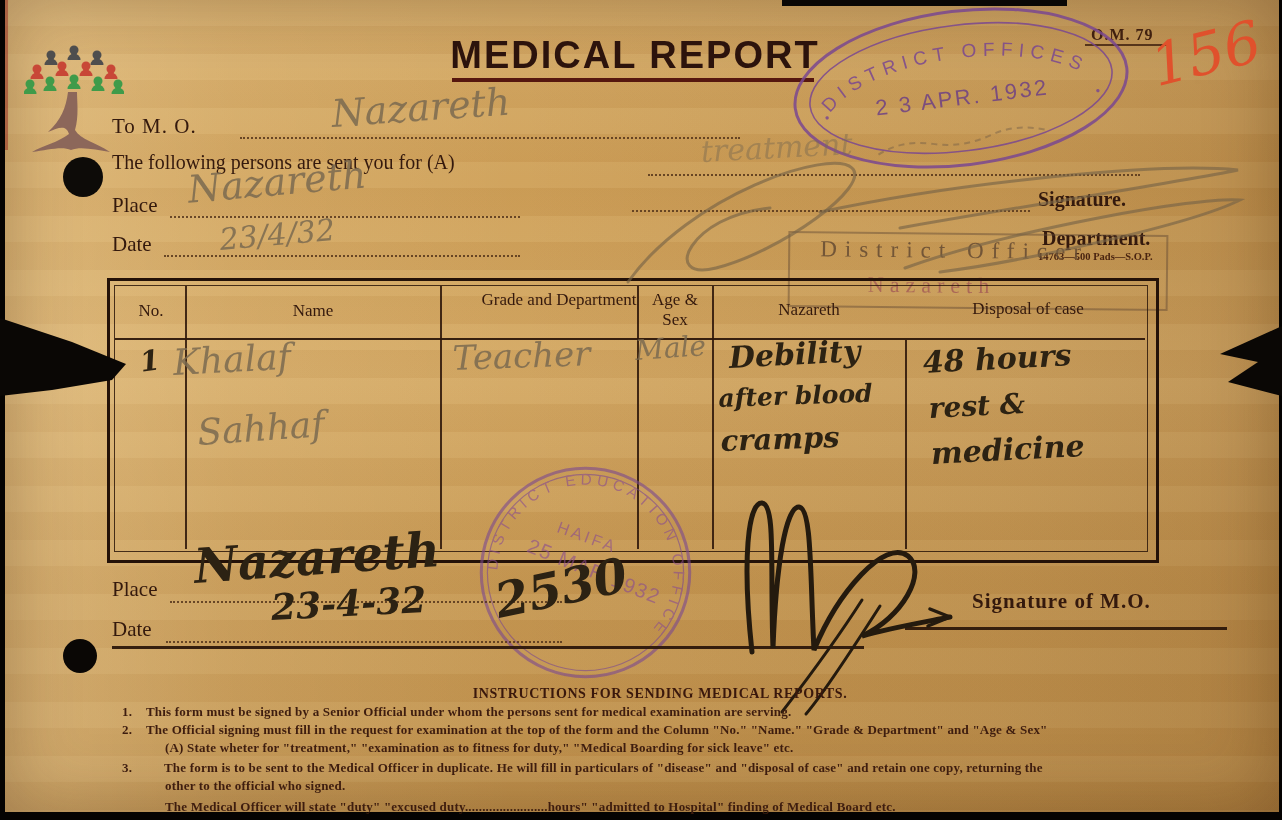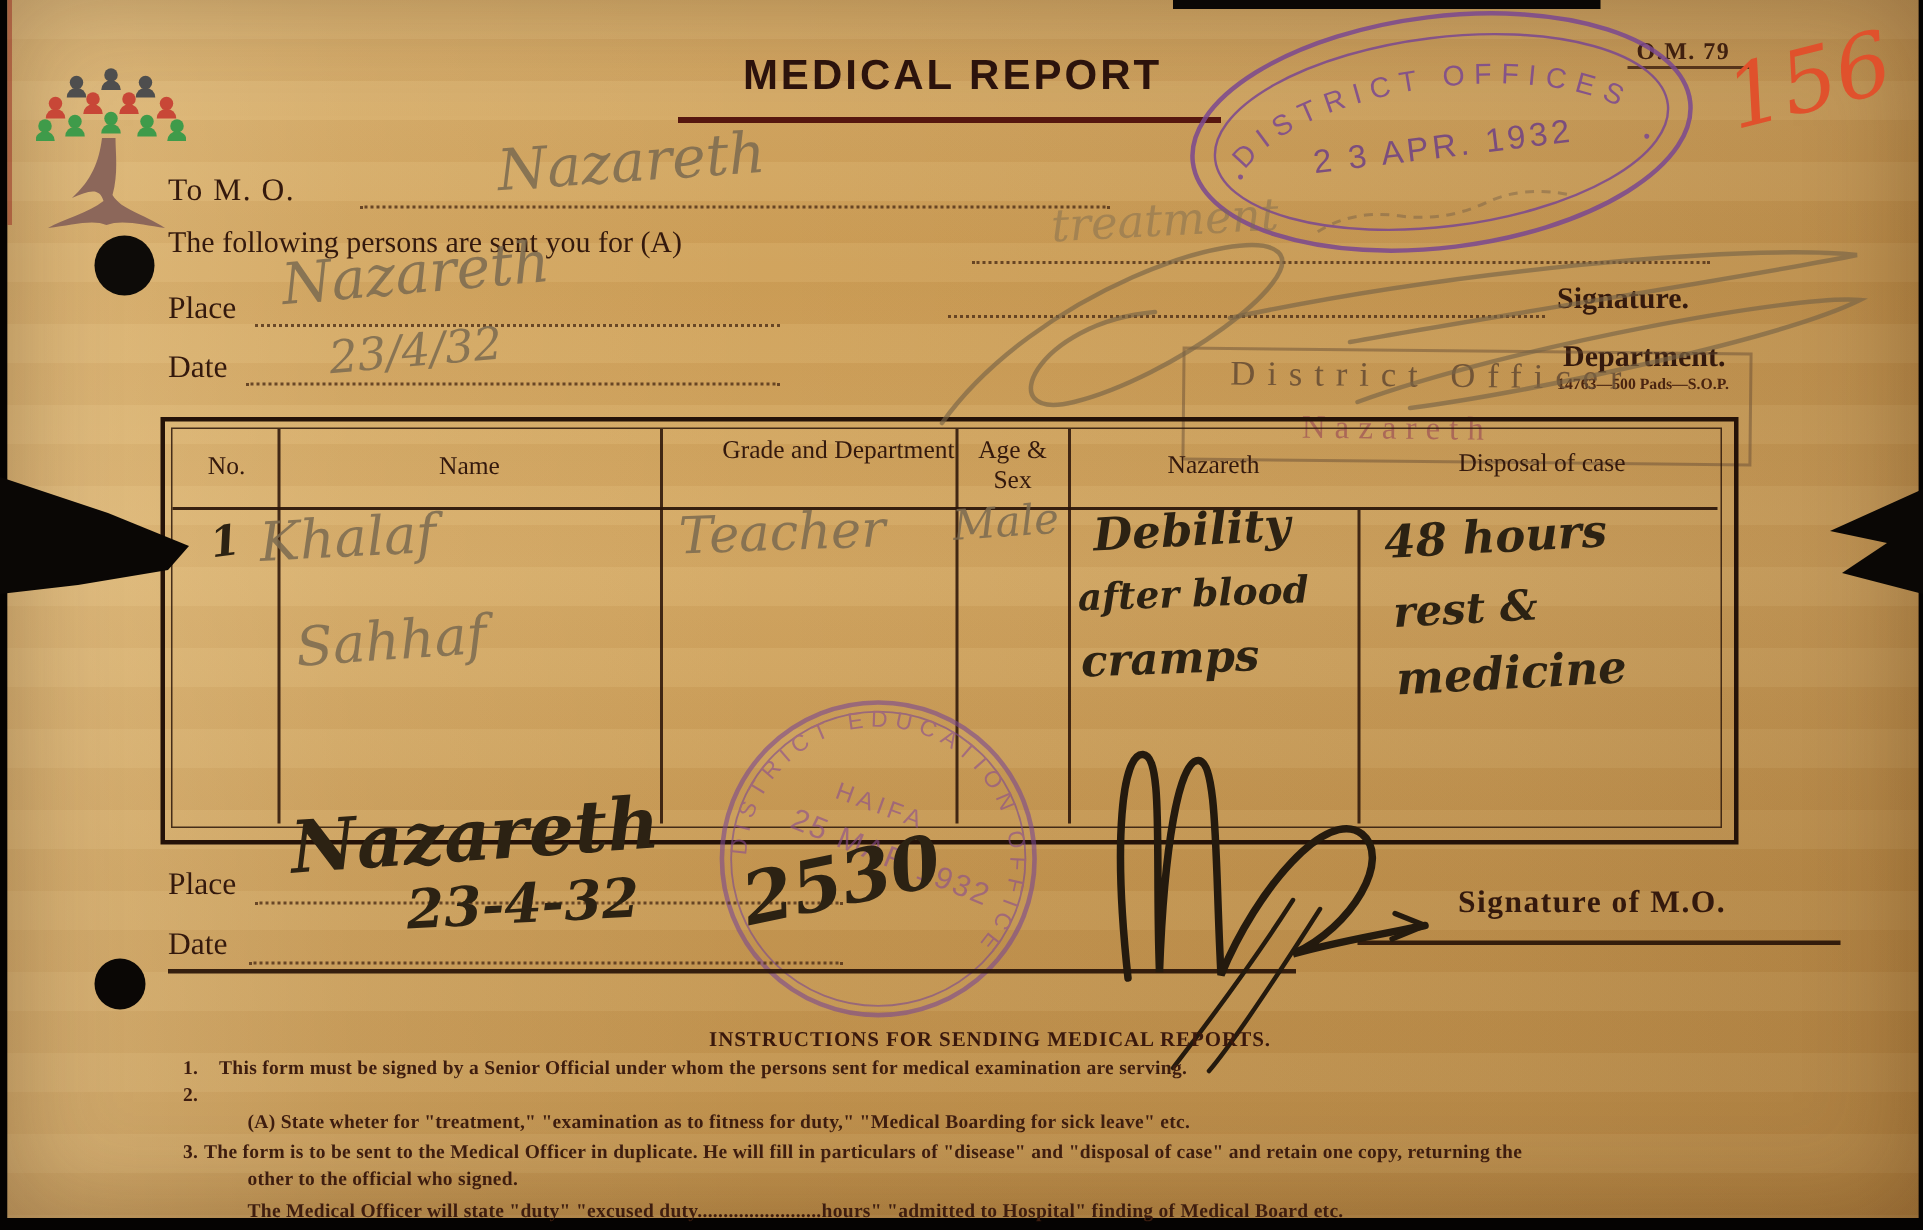--- a/index.html
+++ b/index.html
@@ -61,21 +61,21 @@
           <path d="M43.5,47 a6.5,6.5 0 0 1 13,0 z"></path>
         <circle cx="74" cy="39" r="4.5"></circle>
           <path d="M67.5,49 a6.5,6.5 0 0 1 13,0 z"></path>
         <circle cx="94" cy="42" r="4.5"></circle>
           <path d="M87.5,52 a6.5,6.5 0 0 1 13,0 z"></path>
       </g>
       <path fill="#8c675a" d="M44,50 C42,66 37,78 24,90 C34,86 42,82 45,92 C35,100 18,104 8,110 C24,108 38,104 47,108 C57,104 72,108 86,110 C71,100 57,98 51,88 C55,74 53,60 53,50 Z"></path>
     </g>
   </svg>
 
-  <div class="lbl" style="left:450px;top:34px;width:370px;text-align:center;font-family:'Liberation Sans',sans-serif;font-weight:bold;font-size:28px;letter-spacing:2px;color:#2c130c;">MEDICAL REPORT</div>
+  <div class="lbl" style="left:450px;top:34px;width:370px;text-align:center;font-family:'Liberation Sans',sans-serif;font-weight:bold;font-size:38px;letter-spacing:2px;color:#2c130c;">MEDICAL REPORT</div>
   <div style="position:absolute;left:452px;top:78px;width:362px;height:4px;background:#56170f;"></div>
 
   <div class="lbl" style="left:1091px;top:26px;font-size:16px;font-weight:bold;letter-spacing:1px;color:#40200f;">O.M. 79</div>
   <div style="position:absolute;left:1085px;top:44px;width:82px;height:1.5px;background:rgba(60,30,12,.8);"></div>
 
   <div class="ink" style="left:1144px;top:34px;font-size:58px;color:#e0512c;font-weight:normal;transform:rotate(-14deg);">156</div>
 
   <svg style="left:786px;top:4px;opacity:.85;" width="350" height="172" viewBox="0 0 350 172">
     <g transform="rotate(-7 175 84)">
       <ellipse class="stampPurple" cx="175" cy="84" rx="167" ry="77" stroke-width="3"></ellipse>
@@ -181,24 +181,25 @@
       <path stroke-width="3" d="M 880 606 C 848 656, 818 700, 806 714"></path>
     </g>
   </svg>
 
   <div class="instr" style="left:450px;top:655px;width:420px;text-align:center;font-size:14px;letter-spacing:.6px;color:#3a180c;">INSTRUCTIONS FOR SENDING MEDICAL REPORTS.</div>
 
   <div class="instr" style="left:122px;top:673px;">1.</div>
   <div class="instr" style="left:146px;top:673px;">This form must be signed by a Senior Official under whom the persons sent for medical examination are serving.</div>
 
   <div class="instr" style="left:122px;top:691px;">2.</div>
+  <div class="instr" style="left:146px;top:691px;">The Official signing must fill in the request for examination at the top of the form and the Column "No."  "Name."  "Grade &amp; Department" and "Age &amp; Sex"</div>
   <div class="instr" style="left:165px;top:709px;">(A) State wheter for "treatment," "examination as to fitness for duty,"  "Medical Boarding for sick leave" etc.</div>
 
   <div class="instr" style="left:122px;top:729px;">3.</div>
-  <div class="instr" style="left:136px;top:729px;text-align:right;">The form is to be sent to the Medical Officer in duplicate.  He will fill in particulars of "disease"  and "disposal of case"  and retain one copy, returning the</div>
+  <div class="instr" style="left:164px;top:729px;text-align:right;">The form is to be sent to the Medical Officer in duplicate.  He will fill in particulars of "disease"  and "disposal of case"  and retain one copy, returning the</div>
   <div class="instr" style="left:165px;top:747px;">other to the official who signed.</div>
 
   <div class="instr" style="left:165px;top:768px;">The Medical Officer will state "duty" "excused duty........................hours" "admitted to Hospital" finding of Medical Board etc.</div>
 
   <svg style="left:0;top:0;" width="1282" height="820" viewBox="0 0 1282 820">
     <g fill="#0a0705">
       <path d="M 0,318 L 72,342 L 126,364 L 112,380 L 52,390 L 0,396 Z"></path>
       <path d="M 1282,326 L 1220,354 L 1258,362 L 1228,382 L 1282,396 Z"></path>
       <circle cx="80" cy="656" r="17"></circle>
       <circle cx="83" cy="177" r="20" fill="#0d0b08"></circle>

